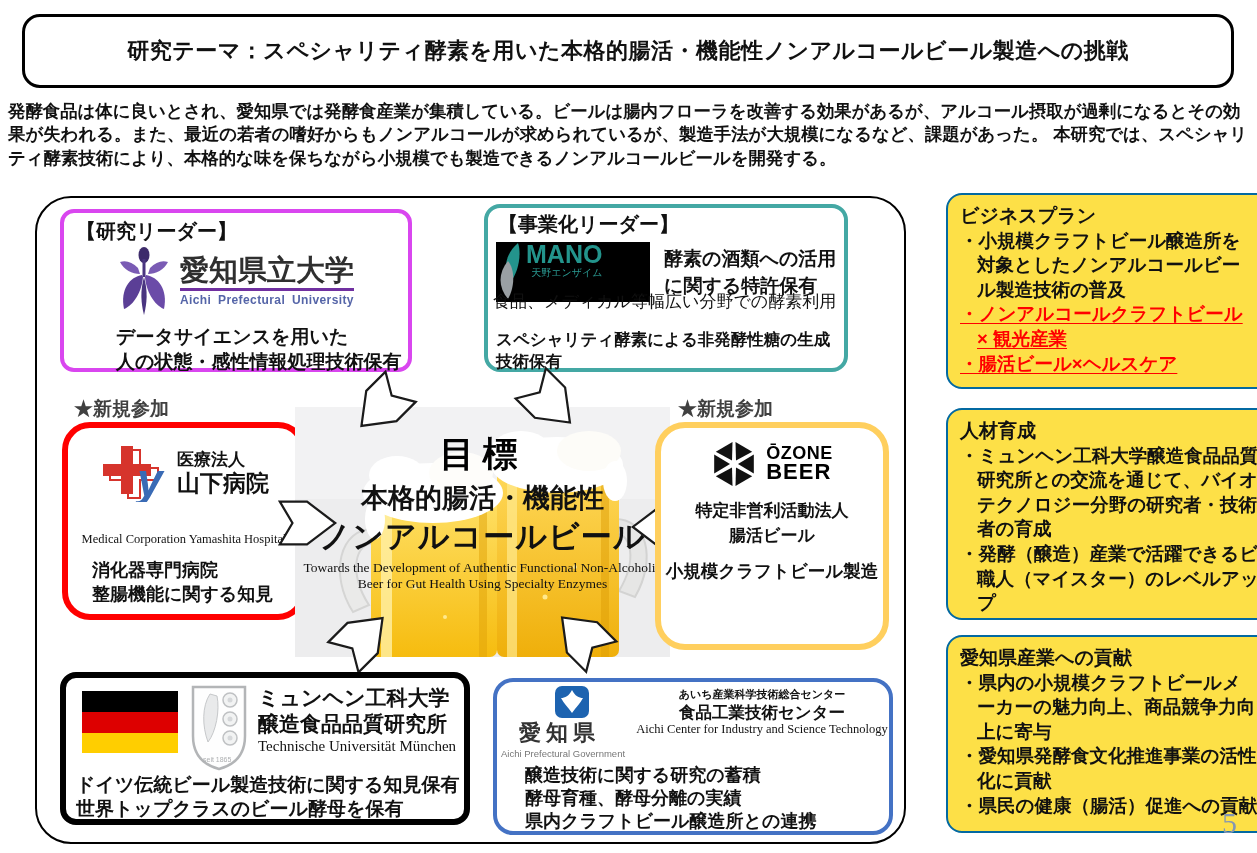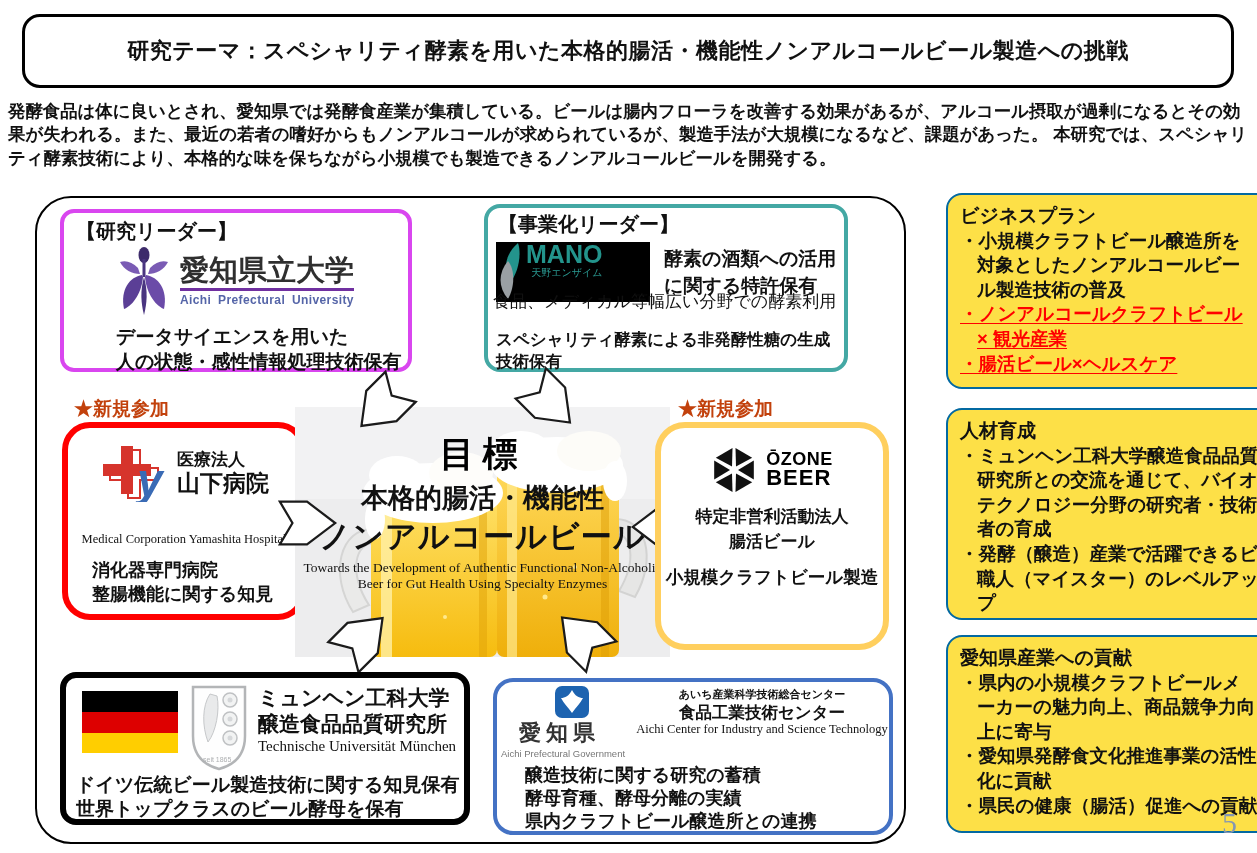--- a/index.html
+++ b/index.html
@@ -19,21 +19,21 @@
   
   .org-box{box-sizing:border-box;background:#fff;}
   .rl-box{left:60px;top:209px;width:352px;height:163px;border:4px solid #d946ef;border-radius:14px;}
   .bl-box{left:484px;top:204px;width:364px;height:168px;border:4px solid #44A8A4;border-radius:16px;}
   .hos-box{left:62px;top:422px;width:244px;height:198px;border:6px solid #FF0000;border-radius:28px;}
   .oz-box{left:655px;top:422px;width:234px;height:228px;border:6px solid #FFCF5E;border-radius:30px;}
   .tum-box{left:60px;top:672px;width:410px;height:153px;border:6px solid #000;border-radius:16px;}
   .ai-box{left:493px;top:678px;width:400px;height:157px;border:4px solid #4472C4;border-radius:20px;}
 
   .leader-label{font-size:20px;font-weight:bold;}
-  .star-badge{font-size:19px;font-weight:bold;color:#c2410c;}
+  .star-badge{font-size:19px;font-weight:bold;color:#404040;}
 
   
   .rl-label{left:12px;top:5px;}
   .rl-logo-row{left:0;top:34px;width:100%;display:flex;justify-content:center;align-items:center;gap:10px;}
   .rl-name{font-size:29px;font-weight:bold;color:#2f2f2f;line-height:1;}
   .rl-rule{height:3px;background:#7030A0;margin:3px 0 2px 0;}
   .rl-en{font-size:12px;font-weight:bold;color:#5565A8;letter-spacing:.4px;word-spacing:3px;}
   .rl-desc{left:52px;top:112px;font-size:19px;font-weight:bold;line-height:1.3;}
 
   
@@ -58,21 +58,21 @@
   .beer{left:295px;top:407px;width:375px;height:250px;background:#EDEDEE;}
   .goal{left:0;top:24px;width:100%;display:flex;flex-direction:column;align-items:center;text-align:center;}
   .goal-h{font-size:35px;font-weight:bold;letter-spacing:8px;color:#000;}
   .goal-l1{font-size:27px;font-weight:bold;margin-top:2px;}
   .goal-l2{font-size:31px;font-weight:bold;letter-spacing:1px;text-align:right;}
   .goal-cap{font-family:"Liberation Serif",serif;font-size:13.5px;line-height:1.18;margin-top:2px;width:368px;}
 
   .arrow{position:absolute;width:68px;height:68px;}
 
   
-  .oz-inner{left:0;top:0;width:100%;height:100%;display:flex;flex-direction:column;align-items:center;padding-top:20px;box-sizing:border-box;border-radius:20px;}
+  .oz-inner{left:0;top:0;width:100%;height:100%;display:flex;flex-direction:column;align-items:center;padding-top:14px;box-sizing:border-box;border-radius:20px;}
   .oz-logo-row{display:flex;align-items:center;gap:9px;}
   .oz-txt{line-height:.95;color:#000;}
   .oz-t1{font-size:18px;font-weight:900;letter-spacing:.5px;}
   .oz-t2{font-size:22px;font-weight:900;letter-spacing:1px;}
   .oz-org{font-size:17px;font-weight:bold;margin-top:13px;line-height:1.45;text-align:center;}
   .oz-desc{font-size:17.5px;font-weight:bold;margin-top:11px;}
 
   
   .tum-names{left:192px;top:7px;line-height:1.22;}
   .tum-org{font-size:21px;font-weight:bold;}

